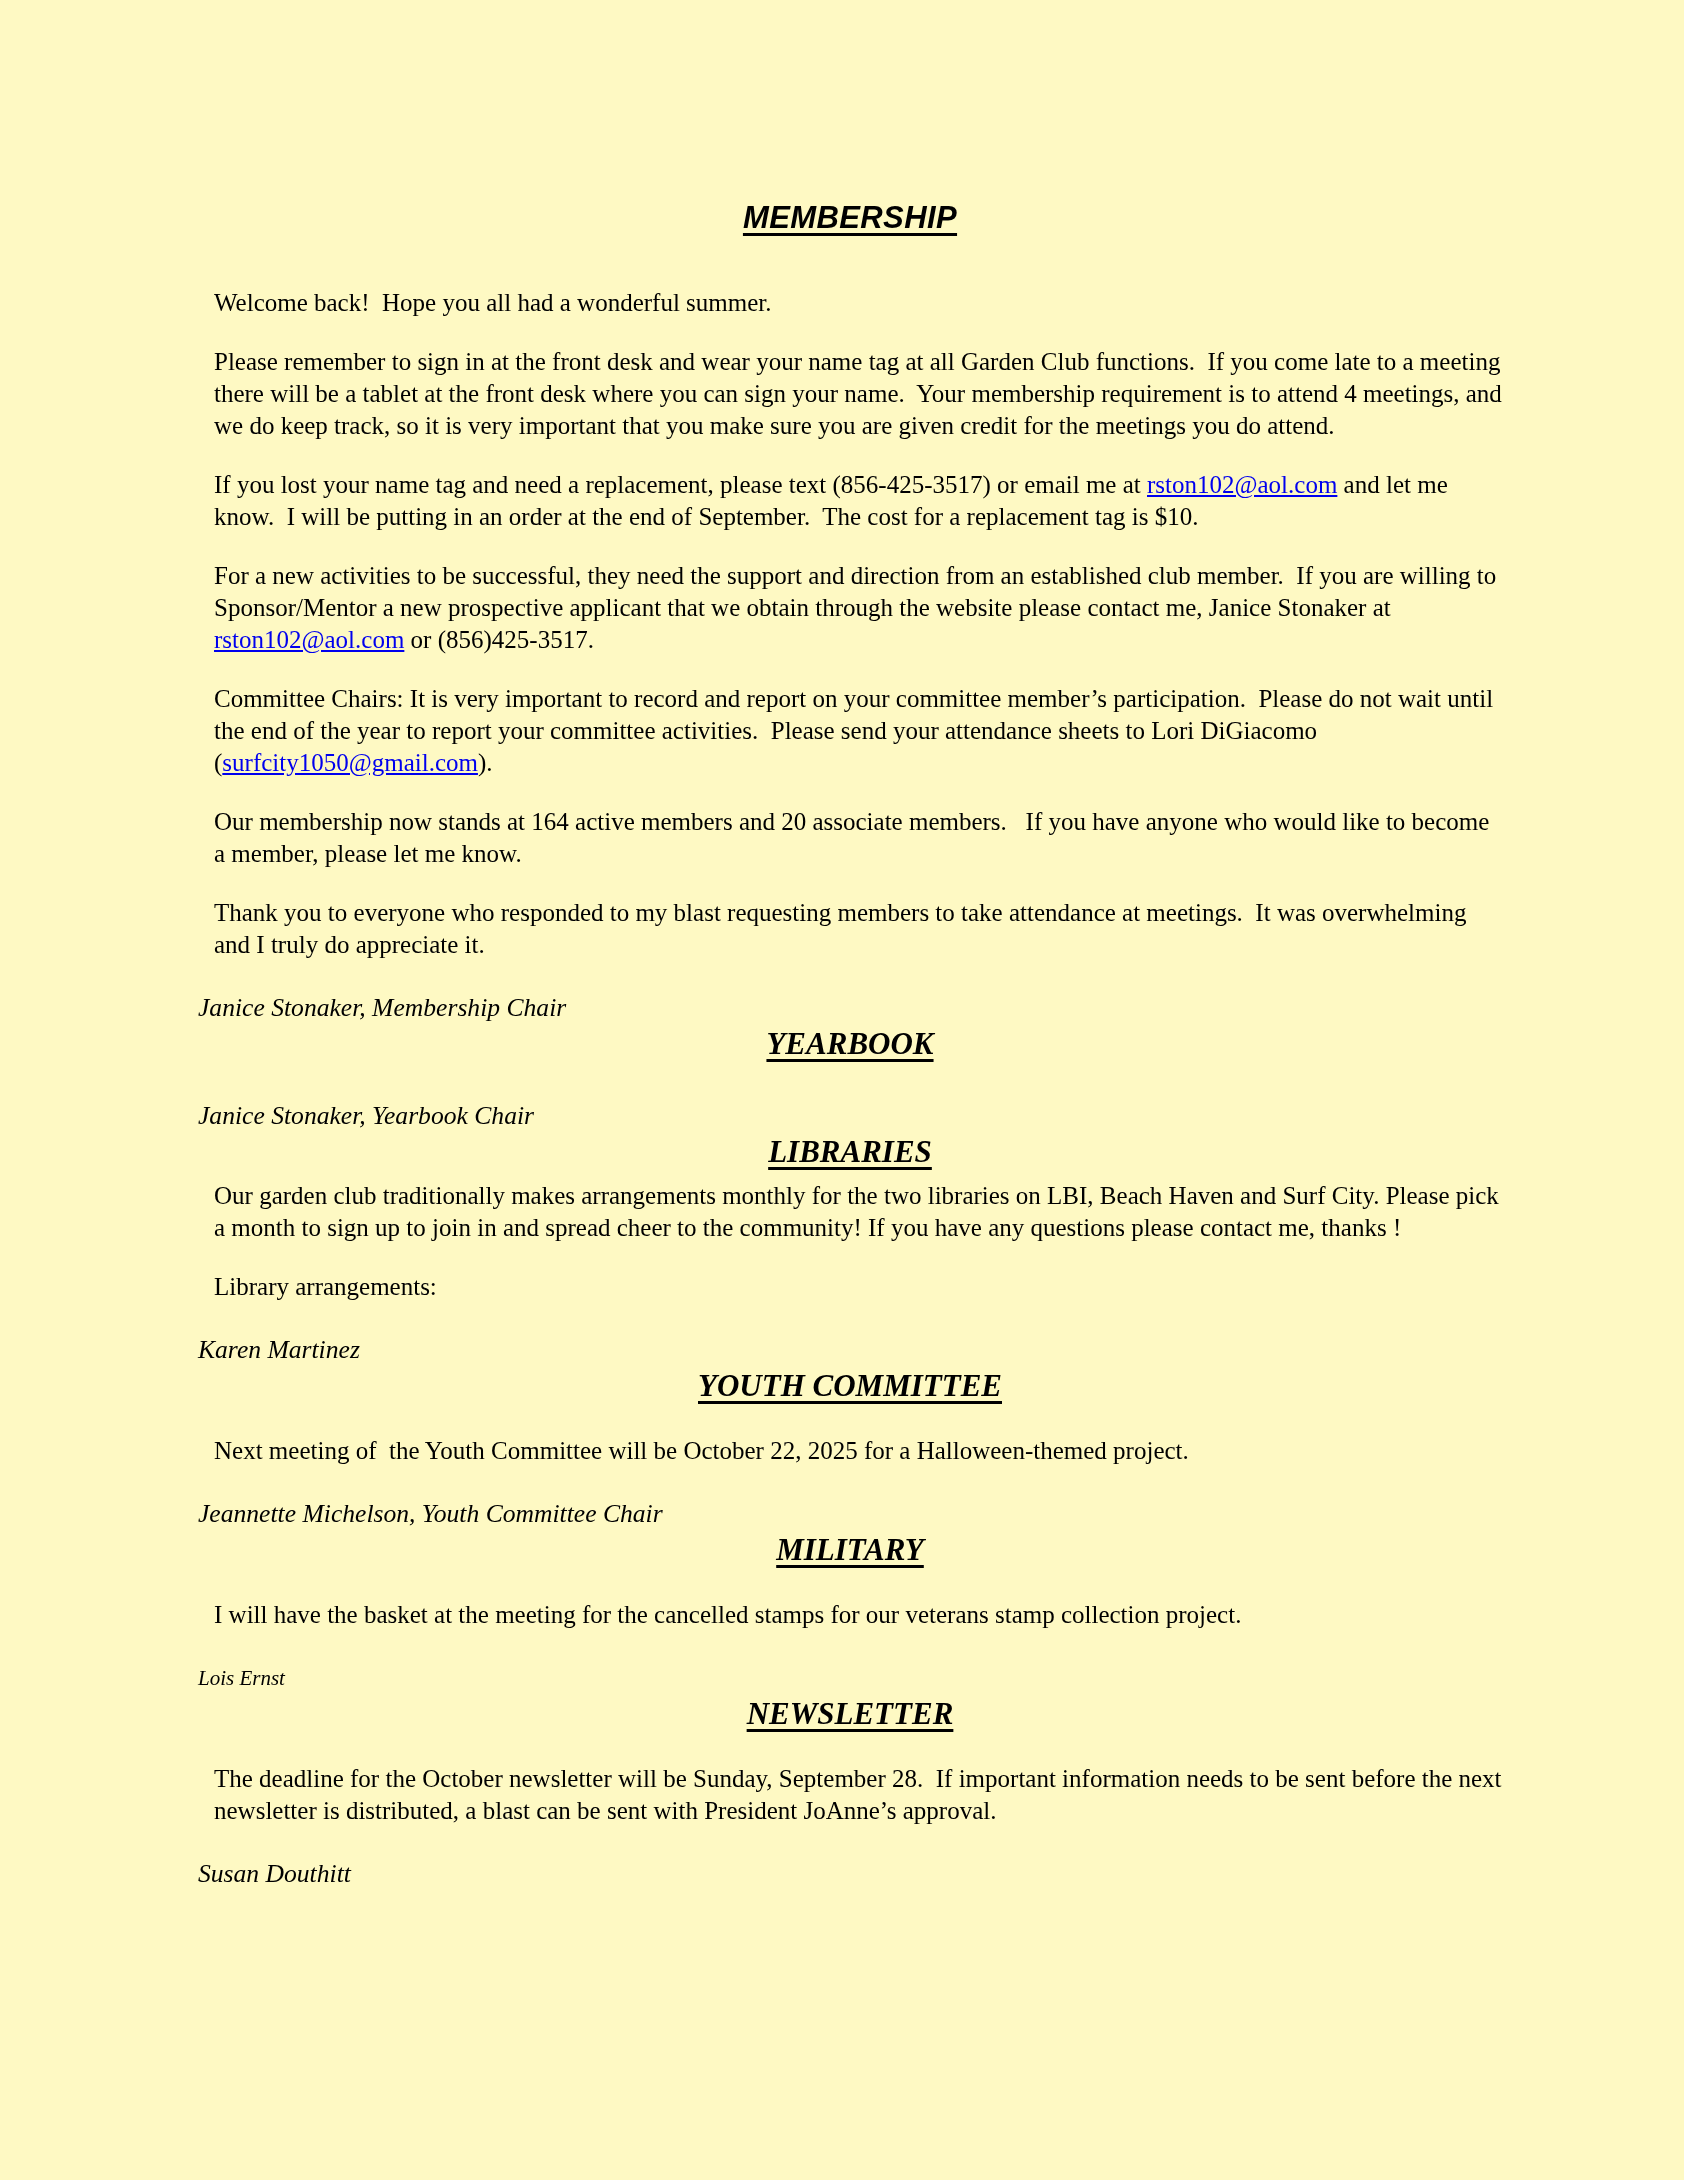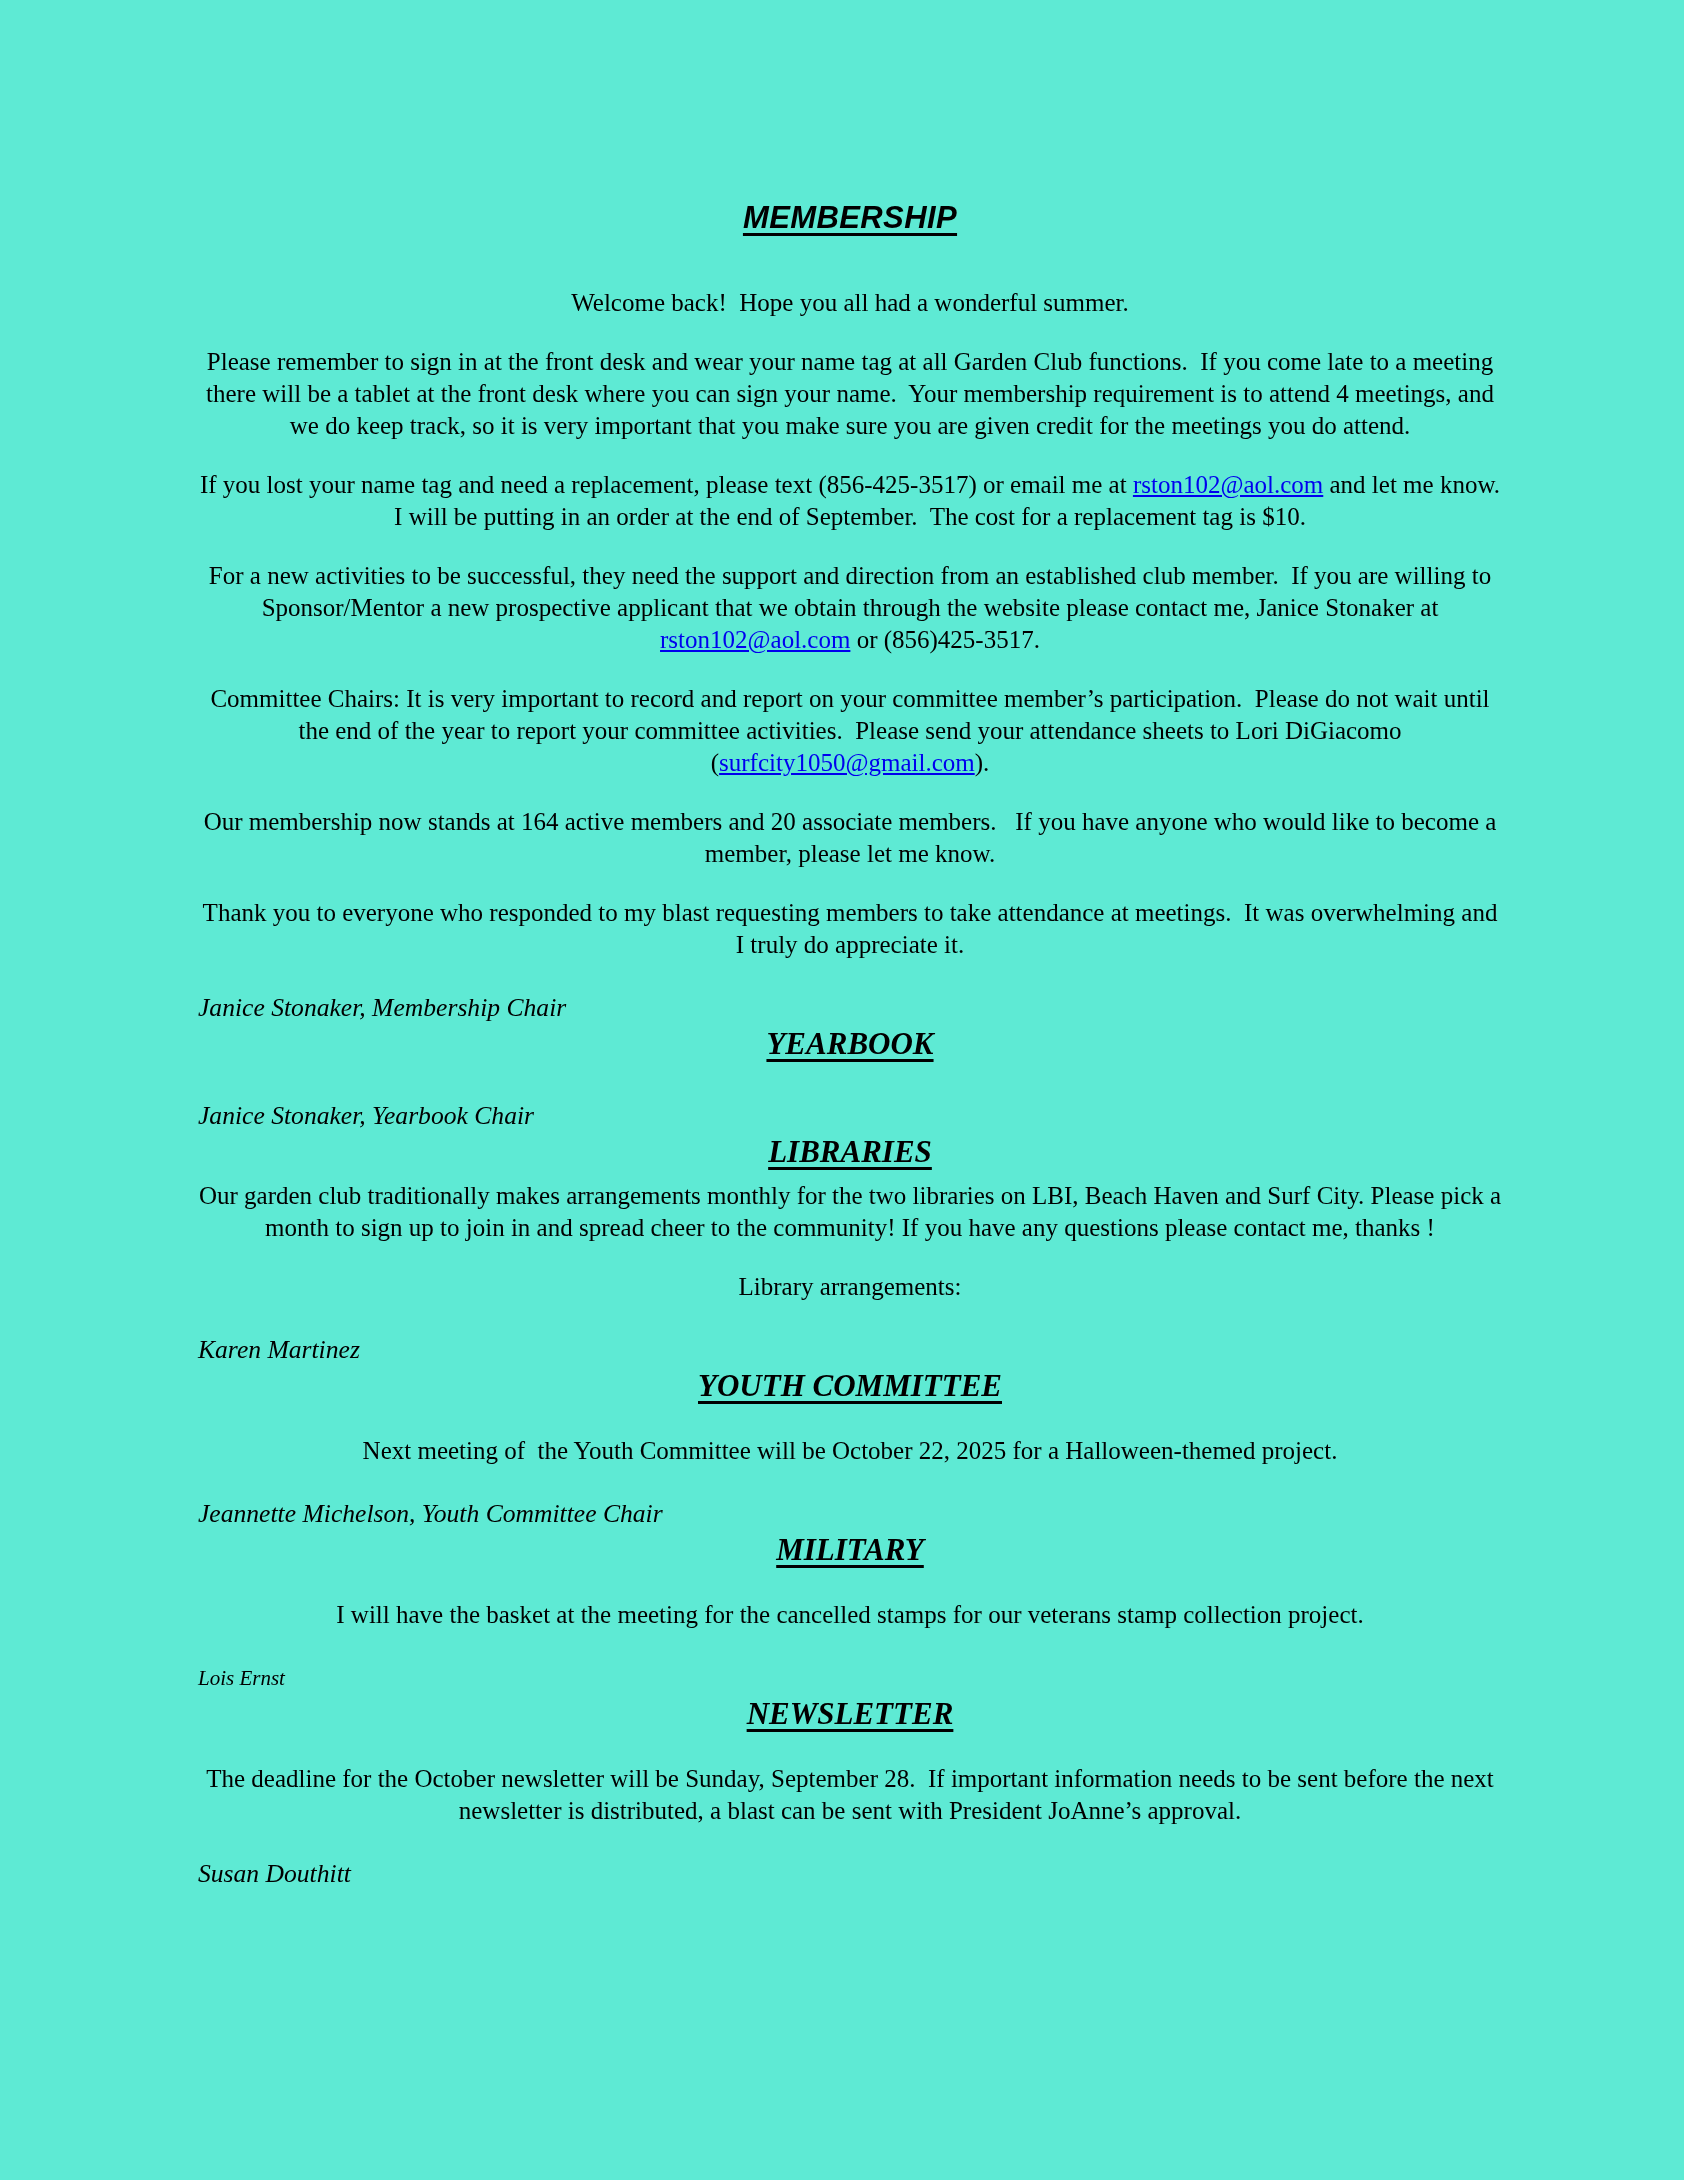--- a/index.html
+++ b/index.html
@@ -1,34 +1,33 @@
 <!DOCTYPE html>
 <html style="font-size:13.6px"><head>
 <meta charset="utf-8">
 <style>
   html, body { margin: 0; padding: 0; background: #ffffff; }
   .page {
     position: relative;
     width: 1685px;
     height: 2181px;
-    background: #5eead4;
+    background: #fef9c3;
     color: #000000;
     font-family: "Liberation Serif", "DejaVu Serif", serif;
     overflow: hidden;
   }
   .doc-body {
     box-sizing: border-box;
     padding: 198px 183px 0 198px;
   }
   .para {
     font-size: 25px;
     line-height: 32px;
-    margin: 0 0 27px 0;
+    margin: 0 0 27px 16px;
     white-space: pre-wrap;
-    text-align: center;
   }
   .para.no-gap { margin-bottom: 0; }
   .heading { text-align: center; }
   .heading-text {
     font-weight: bold;
     font-style: italic;
     text-decoration: underline;
     text-decoration-thickness: 2.6px;
     text-underline-offset: 5.1px;
   }

